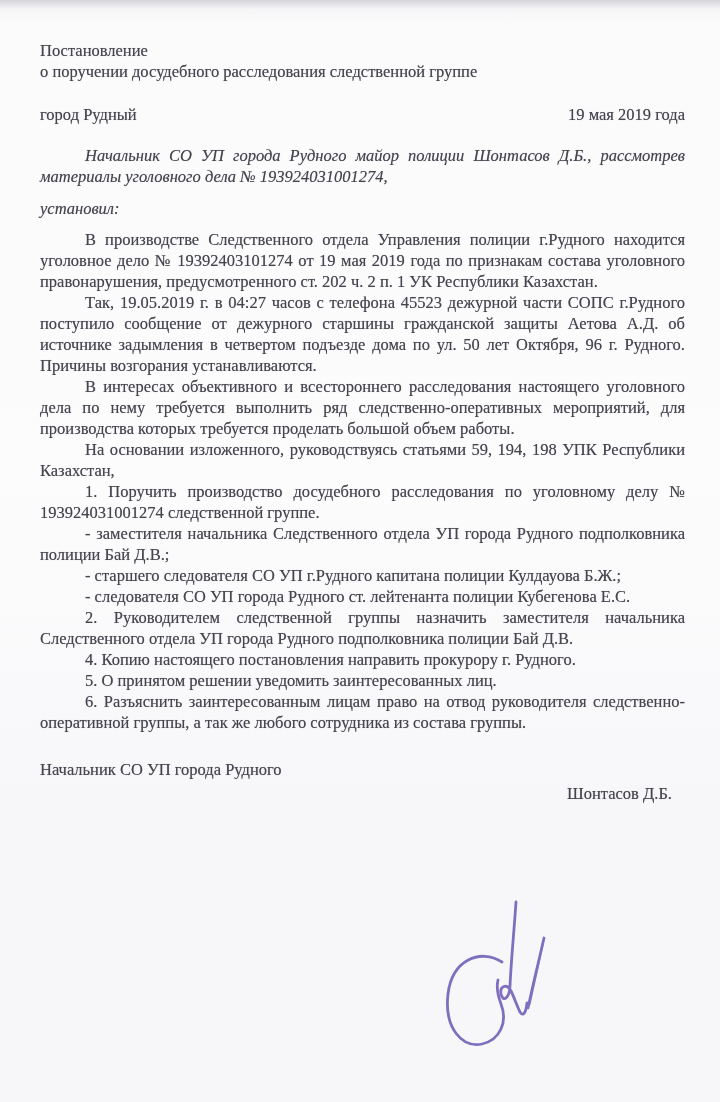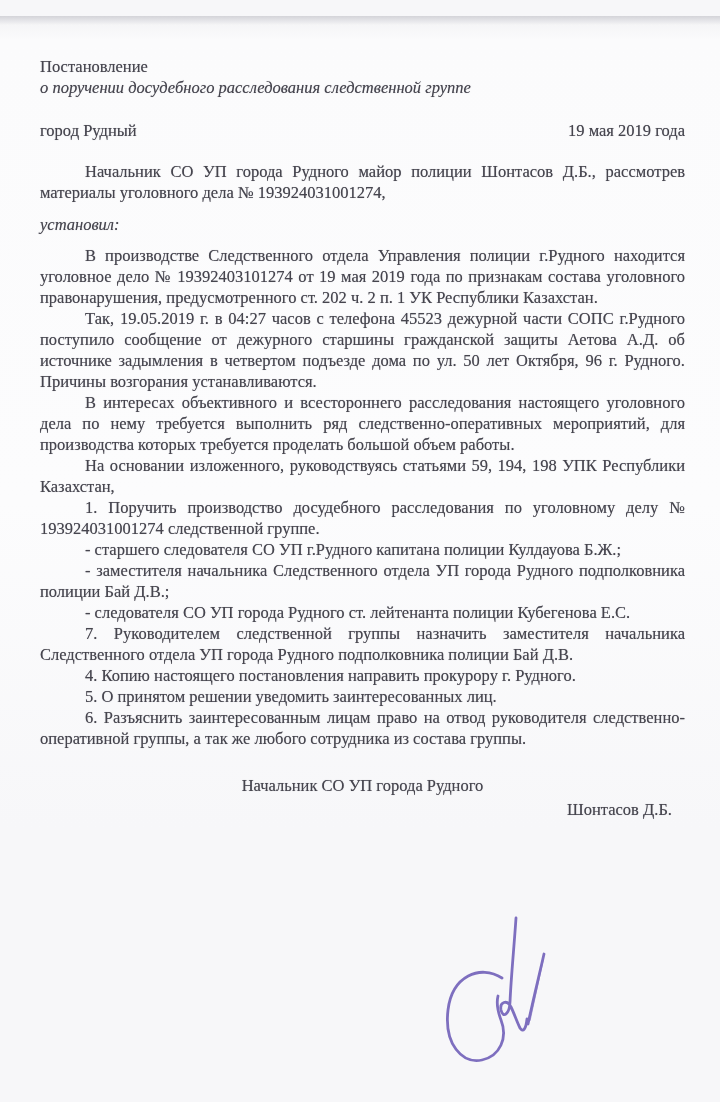--- a/index.html
+++ b/index.html
@@ -11,51 +11,49 @@
   }
   .page {
     position: relative;
     width: 720px; height: 812px;
     background: linear-gradient(180deg, #f2f2f4 0%, #fbfbfc 3%, #fcfcfd 60%, #f7f7f9 100%);
     font-family: "Liberation Serif", "DejaVu Serif", serif;
     font-size: 16.5px;
     line-height: 21px;
     color: #46454e;
     text-shadow: 0 0 0.7px rgba(70,70,82,0.55);
-    margin-top: 16px;
   }
   .scan-band-top {
     position: absolute; top: 0; left: 0; right: 0; height: 9px;
     background: linear-gradient(180deg, #d4d4d9 0%, #e6e6ea 55%, rgba(240,240,243,0) 100%);
   }
   .content {
     position: absolute;
     top: 40px; left: 40px; right: 35px;
   }
   .doc-title { margin: 0; font-size: 16.5px; font-weight: normal; }
-  .doc-subtitle { margin: 0; font-style: italic; }
+  .doc-subtitle { margin: 0; }
   .dateline {
     display: flex; justify-content: space-between;
     margin-top: 22px;
   }
   .para {
     margin: 0;
     text-indent: 45px;
     text-align: justify;
   }
-  .intro { margin-top: 20px; }
+  .intro { margin-top: 20px; font-style: italic; }
   .section-label {
     font-style: italic;
     margin: 11px 0 10px 0;
   }
   .section-label.postanovil { margin: 16px 0 15px 0; }
   .signoff {
     position: relative;
     margin-top: 26px;
-    text-align: center;
   }
   .signoff-line { margin: 0; }
   .signee-name {
     position: absolute;
     right: 13px; top: 24px;
   }
   .signature {
     position: absolute;
     left: 440px; top: 898px;
     width: 140px; height: 160px;
@@ -86,24 +84,24 @@
     <div>
       <p class="para">В производстве Следственного отдела Управления полиции г.Рудного находится уголовное дело № 19392403101274 от 19 мая 2019 года по признакам состава уголовного правонарушения, предусмотренного ст. 202 ч. 2 п. 1 УК Республики Казахстан.</p>
       <p class="para">Так, 19.05.2019 г. в 04:27 часов с телефона 45523 дежурной части СОПС г.Рудного поступило сообщение от дежурного старшины гражданской защиты Аетова А.Д. об источнике задымления в четвертом подъезде дома по ул. 50 лет Октября, 96 г. Рудного. Причины возгорания устанавливаются.</p>
       <p class="para">В интересах объективного и всестороннего расследования настоящего уголовного дела по нему требуется выполнить ряд следственно-оперативных мероприятий, для производства которых требуется проделать большой объем работы.</p>
       <p class="para">На основании изложенного, руководствуясь статьями 59, 194, 198 УПК Республики Казахстан,</p>
     </div>
 
 
     <div>
       <p class="para">1. Поручить производство досудебного расследования по уголовному делу № 193924031001274 следственной группе.</p>
+      <p class="para">- заместителя начальника Следственного отдела УП города Рудного подполковника полиции Бай Д.В.;</p>
       <p class="para">- старшего следователя СО УП г.Рудного капитана полиции Кулдауова Б.Ж.;</p>
-      <p class="para">- заместителя начальника Следственного отдела УП города Рудного подполковника полиции Бай Д.В.;</p>
       <p class="para">- следователя СО УП города Рудного ст. лейтенанта полиции Кубегенова Е.С.</p>
-      <p class="para">7. Руководителем следственной группы назначить заместителя начальника Следственного отдела УП города Рудного подполковника полиции Бай Д.В.</p>
+      <p class="para">2. Руководителем следственной группы назначить заместителя начальника Следственного отдела УП города Рудного подполковника полиции Бай Д.В.</p>
       <p class="para">4. Копию настоящего постановления направить прокурору г. Рудного.</p>
       <p class="para">5. О принятом решении уведомить заинтересованных лиц.</p>
       <p class="para">6. Разъяснить заинтересованным лицам право на отвод руководителя следственно-оперативной группы, а так же любого сотрудника из состава группы.</p>
     </div>
 
     <div class="signoff">
       <p class="signoff-line">Начальник СО УП города Рудного</p>
       <span class="signee-name">Шонтасов Д.Б.</span>
     </div>
 

